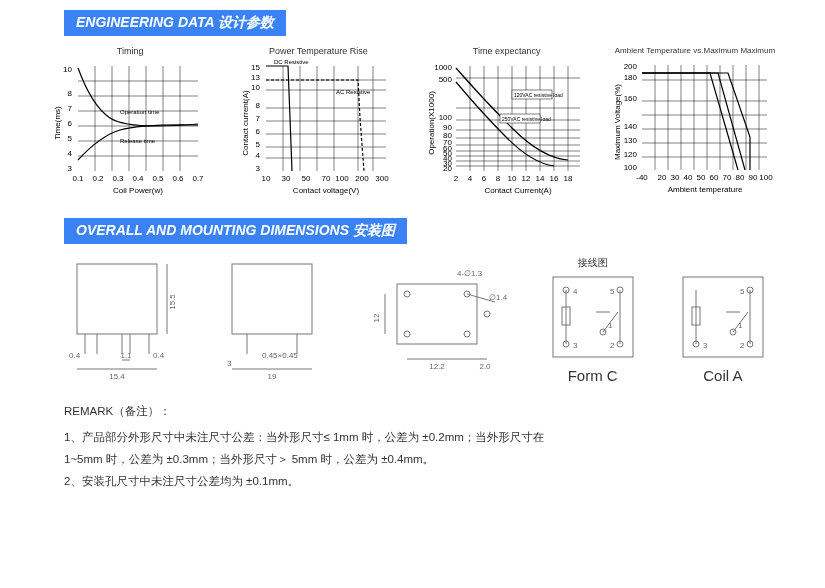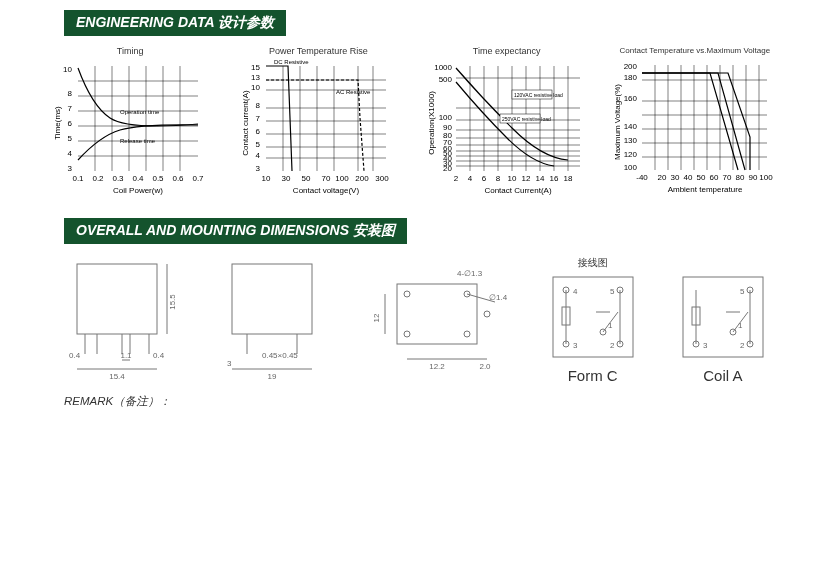--- a/index.html
+++ b/index.html
@@ -4,21 +4,21 @@
 <style>
   body {
     margin: 0;
     padding: 0;
     width: 825px;
     font-family: Arial, "Microsoft YaHei", sans-serif;
     background: #fff;
     color: #333;
   }
   .section-header {
-    background: #14532d;
+    background: #3b82f6;
     color: #fff;
     font-weight: bold;
     font-style: italic;
     padding: 4px 12px;
     display: inline-block;
     margin: 10px 0 10px 64px;
     font-size: 14px;
   }
   .charts-row {
     display: flex;
@@ -46,25 +46,24 @@
     padding: 0 40px;
     gap: 6px;
   }
   .dim-box { text-align: center; font-size: 9px; }
   .dim-caption { margin-top: 0; font-family: Liberation Sans, sans-serif; font-size: 15px; }
   .dim-svg line, .dim-svg rect, .dim-svg path, .dim-svg circle {
     stroke: #777; fill: none; stroke-width: 1;
   }
   .dim-svg text { fill: #666; font-size: 8px; }
   .remark {
-    margin: 7px 64px 20px 64px;
+    margin: 17px 64px 20px 64px;
     font-size: 11.5px;
     color: #333;
     line-height: 1.9;
-    font-style: italic;
   }
   .remark-title { font-weight: normal; margin-bottom: 4px; }
 </style>
 </head>
 <body>
 
 
 
 
 <div class="section-header">ENGINEERING DATA 设计参数</div>
@@ -213,21 +212,21 @@
       <text x="104" y="123" text-anchor="middle">12</text>
       <text x="118" y="123" text-anchor="middle">14</text>
       <text x="132" y="123" text-anchor="middle">16</text>
       <text x="146" y="123" text-anchor="middle">18</text>
       <text x="12" y="65" text-anchor="middle" transform="rotate(-90 12 65)">Operation(X1000)</text>
       <text x="96" y="135" text-anchor="middle">Contact Current(A)</text>
     </svg>
   </div>
 
   <div class="chart-box">
-    <div class="chart-title" style="font-size:8px">Contact Temperature vs.Maximum Voltage</div>
+    <div class="chart-title" style="font-size:8px">Ambient Temperature vs.Maximum Maximum</div>
     <svg width="170" height="140" viewBox="0 0 170 140">
       <g class="grid">
         <rect x="32" y="8" width="125" height="105" fill="none"></rect>
         <line x1="32" y1="23" x2="157" y2="23"></line>
           <line x1="32" y1="44" x2="157" y2="44"></line>
         <line x1="32" y1="58" x2="157" y2="58"></line>
           <line x1="32" y1="72" x2="157" y2="72"></line>
         <line x1="32" y1="86" x2="157" y2="86"></line>
           <line x1="32" y1="100" x2="157" y2="100"></line>
         <line x1="45" y1="8" x2="45" y2="113"></line>
@@ -364,16 +363,19 @@
       <line x1="72" y1="18" x2="72" y2="72"></line>
       <line x1="55" y1="60" x2="70" y2="40"></line>
       <line x1="48" y1="40" x2="62" y2="40"></line>
     </svg>
     <div class="dim-caption">Coil  A</div>
   </div>
 </div>
 
 <div class="remark">
   <div class="remark-title">REMARK（备注）：</div>
+  <div>1、产品部分外形尺寸中未注尺寸公差：当外形尺寸≤ 1mm 时，公差为 ±0.2mm；当外形尺寸在</div>
+  <div>1~5mm 时，公差为 ±0.3mm；当外形尺寸＞ 5mm 时，公差为 ±0.4mm。</div>
+  <div>2、安装孔尺寸中未注尺寸公差均为 ±0.1mm。</div>
 </div>
 
 
 
 
 </body></html>

